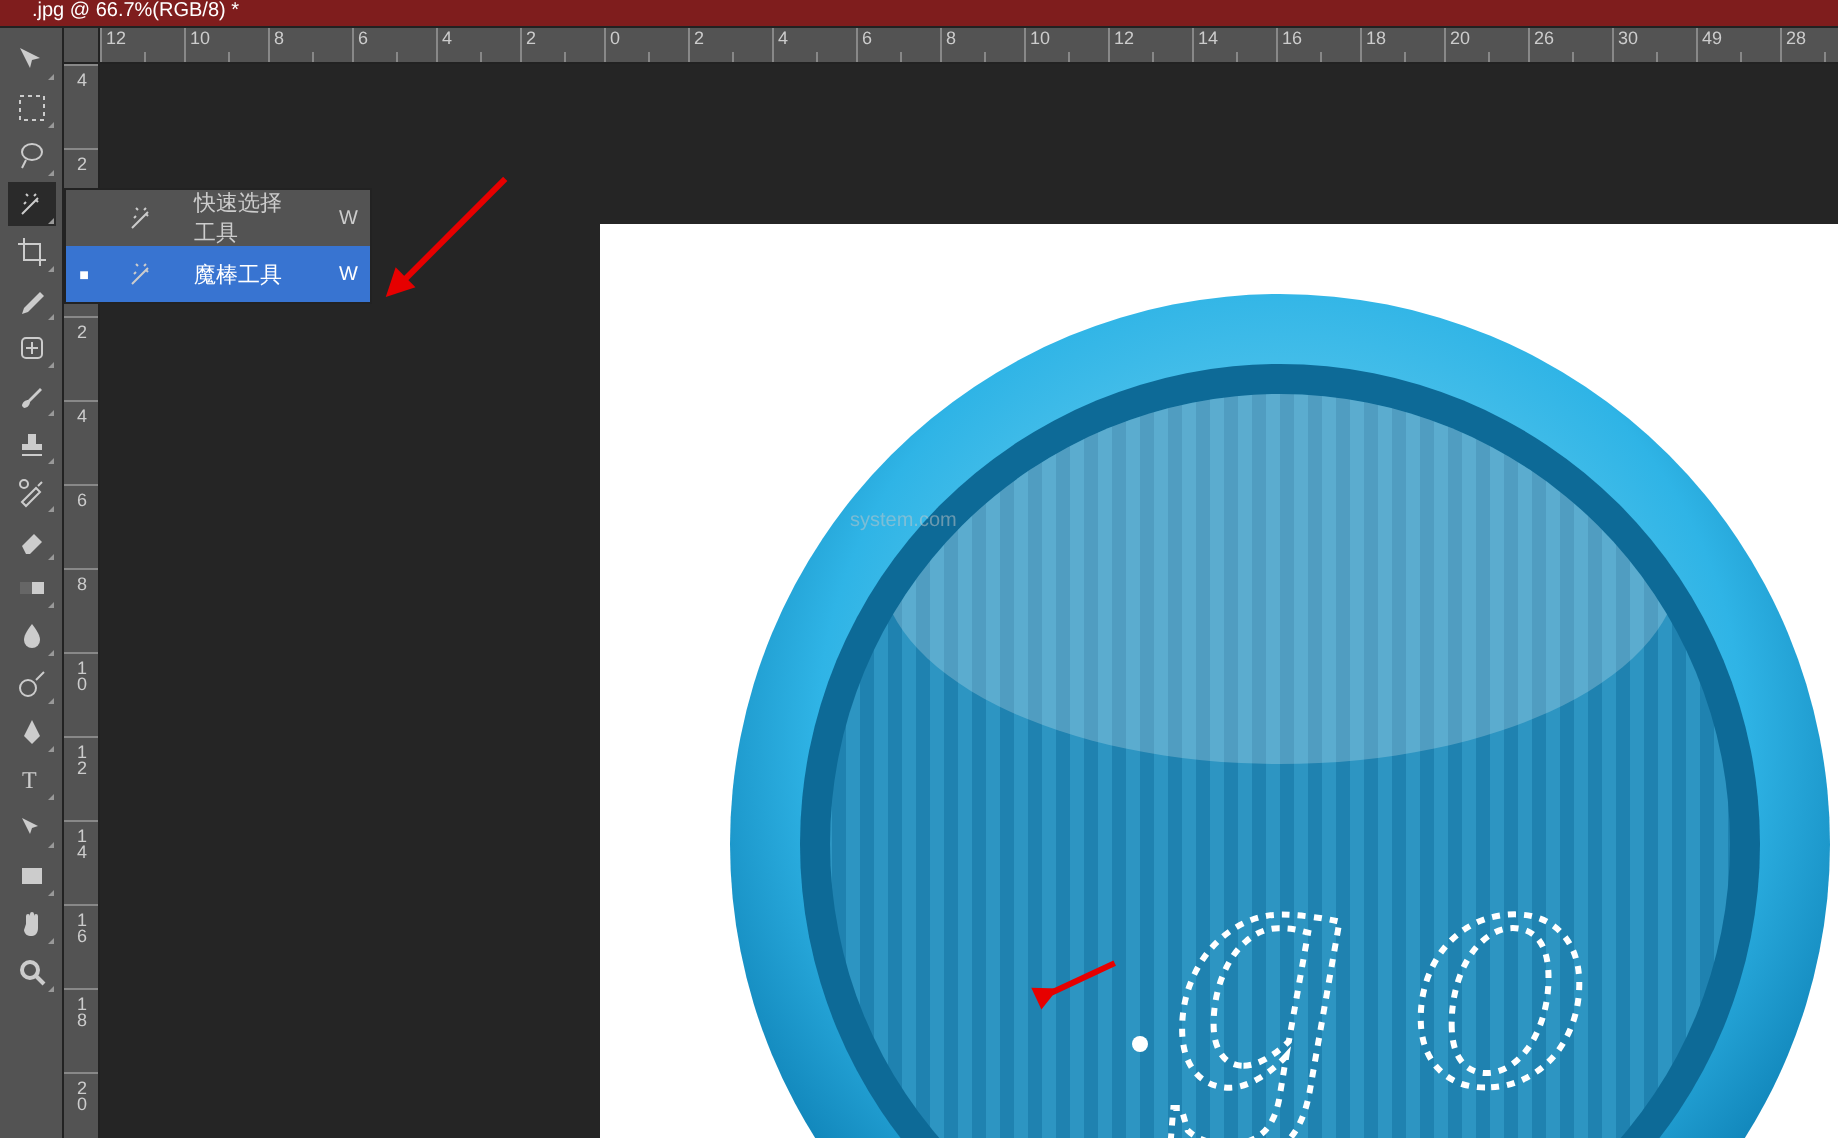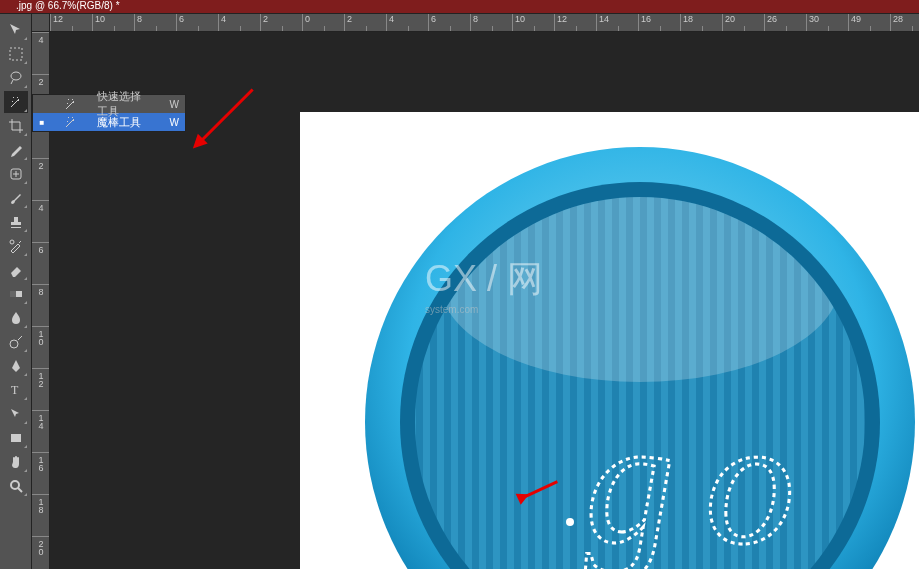--- a/index.html
+++ b/index.html
@@ -86,21 +86,21 @@
 .badge {
   position: absolute; left: 310px; top: 110px; width: 560px; height: 560px;
 }
 
 .flyout {
   position: absolute; left: 32px; top: 94px;
   width: 154px; background: #535353;
   border: 1px solid #222; z-index: 50;
 }
 .flyout-item {
-  height: 18px; display: flex; align-items: center;
+  height: 28px; display: flex; align-items: center;
   padding: 0 6px; gap: 18px; cursor: pointer;
 }
 .flyout-item.selected { background: #3874d1; color: #fff; }
 .flyout-item .dot { width: 6px; text-align: center; font-size: 8px; }
 .flyout-item .icon { width: 16px; height: 16px; display: flex; align-items: center; justify-content: center; }
 .flyout-item .label { flex: 1; font-size: 11px; }
 .flyout-item .shortcut { font-size: 10px; color: #ccc; }
 .flyout-item.selected .shortcut { color: #fff; }
 
 .arrow-red {
@@ -374,15 +374,14 @@
 <div class="arrow-red arrow1">
   <div class="line"></div>
     <div class="head"></div>
 </div>
 <div class="arrow-red arrow2">
   <div class="line"></div>
     <div class="head"></div>
 </div>
 
 <div class="watermark">
-  <span>GX / 网</span>
   <small>system.com</small>
 </div>
 
 </body></html>

